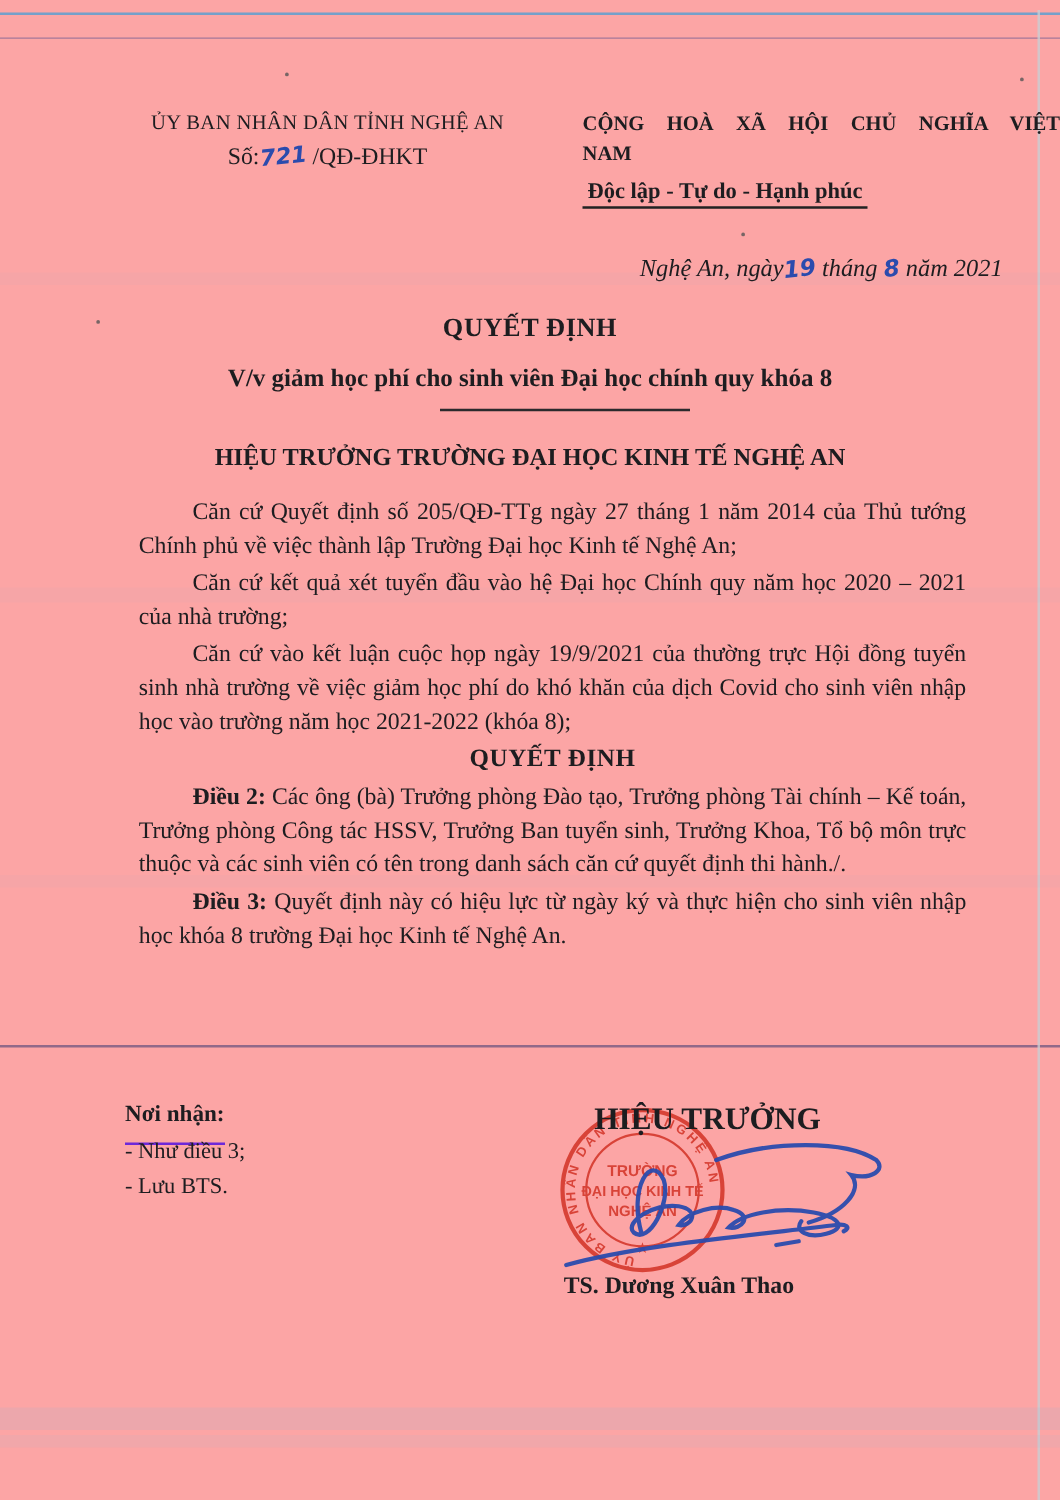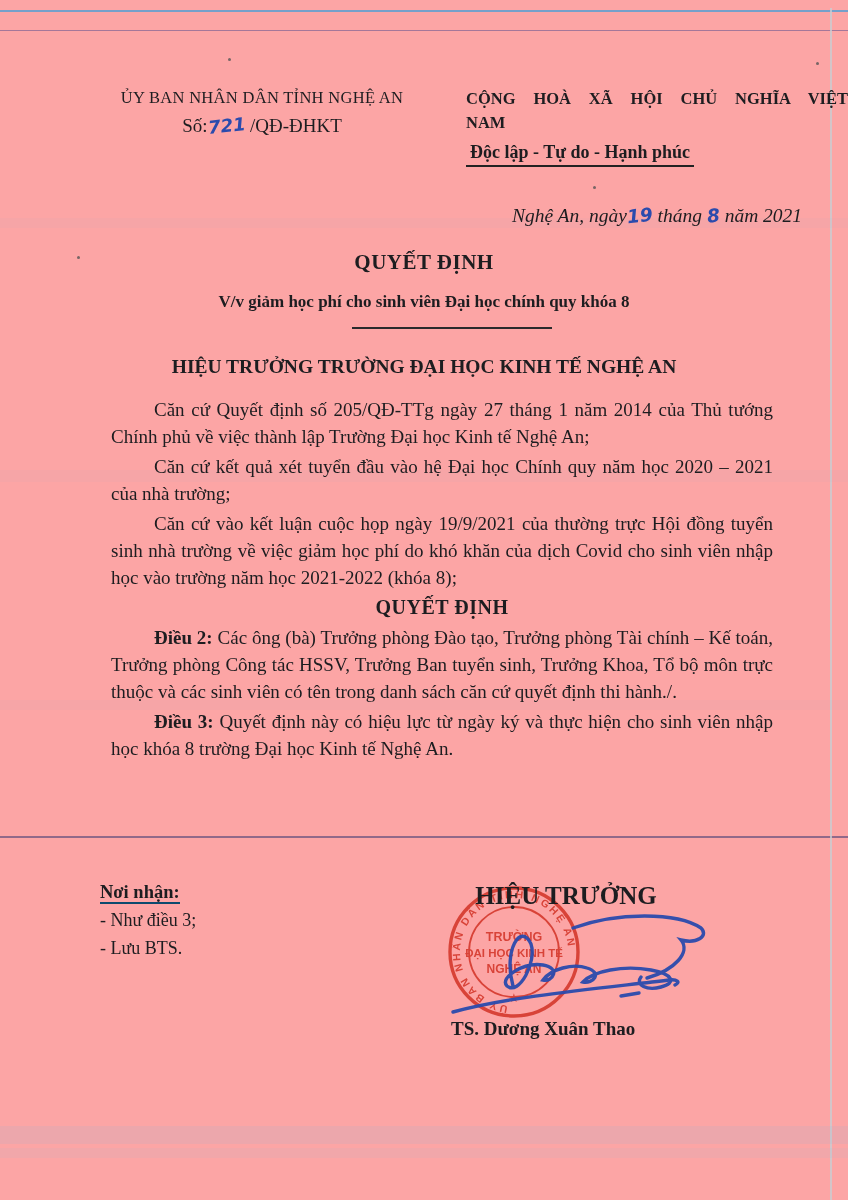--- a/index.html
+++ b/index.html
@@ -31,34 +31,34 @@
   .hand{color:#2b4bad;font-style:italic;font-weight:bold;display:inline-block;transform:rotate(-6deg);font-family:"DejaVu Sans",sans-serif;font-size:.95em;}
   .hdr-right{position:absolute;left:423px;top:89px;width:382px;margin-left:43px;}
   .hdr-right .nat1{font-size:16.5px;font-weight:bold;text-align:justify;text-align-last:justify;word-spacing:5px;}
   .hdr-right .nat2{font-size:16.5px;font-weight:bold;margin-top:4px;}
   .hdr-right .motto{font-size:18px;font-weight:bold;text-align:left;margin-top:9px;}
   .hdr-right .motto span{border-bottom:2px solid #222;padding:0 4px 3px 4px;}
   .hdr-right .dateline{font-size:19.5px;font-style:italic;text-align:center;margin-top:42px;white-space:nowrap;}
 
   
   .title-main{position:absolute;top:250px;left:0;width:100%;text-align:center;font-size:21px;font-weight:bold;letter-spacing:.5px;}
-  .title-subject{position:absolute;top:292px;left:0;width:100%;text-align:center;font-size:17px;font-weight:bold;}
+  .title-subject{position:absolute;top:292px;left:0;width:100%;text-align:center;font-size:20px;font-weight:bold;}
   .title-rule{position:absolute;top:327px;left:352px;width:200px;height:2px;background:#2a2a2c;}
   .title-authority{position:absolute;top:356px;left:0;width:100%;text-align:center;font-size:19.5px;font-weight:bold;}
 
   
   .doc-body{position:absolute;left:111px;top:396px;width:662px;font-size:19px;line-height:27px;text-align:justify;}
   .doc-body p{margin:0;text-indent:43px;}
   .doc-body p + p{margin-top:3px;}
   .decision-heading{margin:18px 0 9px 0;text-align:center;font-size:20px;font-weight:bold;letter-spacing:.5px;text-indent:0 !important;}
 
   
   .recipients{position:absolute;left:100px;top:882px;font-size:18px;}
   .recipients .rt{font-size:18.5px;font-weight:bold;}
-  .recipients .rt span{border-bottom:2px solid #0c4a6e;padding-bottom:0;}
+  .recipients .rt span{border-bottom:2px solid #6d28d9;padding-bottom:12px;}
   .recipients .ri{margin-top:7px;}
   .signer-title{position:absolute;left:466px;top:882px;width:200px;text-align:center;font-size:25px;font-weight:bold;z-index:3;}
   .signer-name{position:absolute;left:451px;top:1018px;width:240px;text-align:left;font-size:19px;font-weight:bold;z-index:3;}
   .stamp{position:absolute;left:446px;top:884px;width:136px;height:136px;z-index:1;opacity:.9;}
   .signature{position:absolute;left:425px;top:886px;width:292px;height:140px;z-index:2;}
 </style>
 </head>
 <body>
 
 <div class="page">

